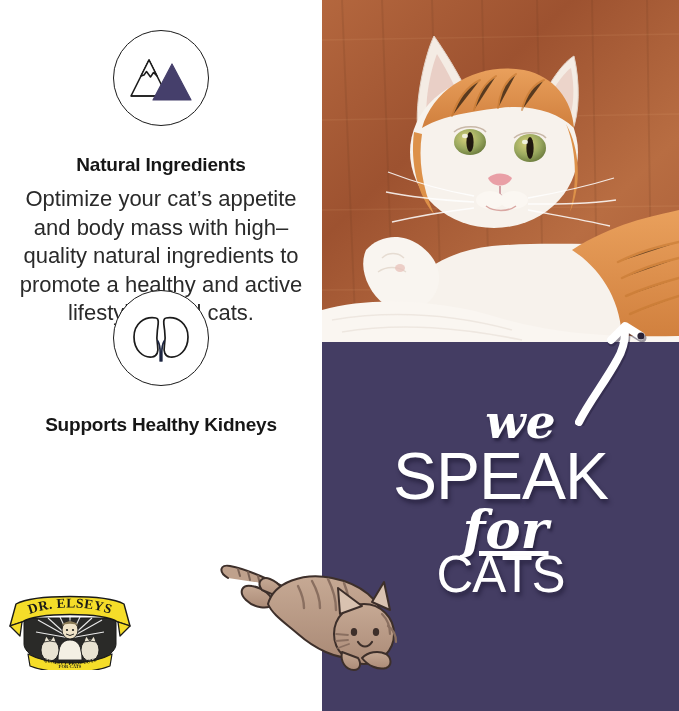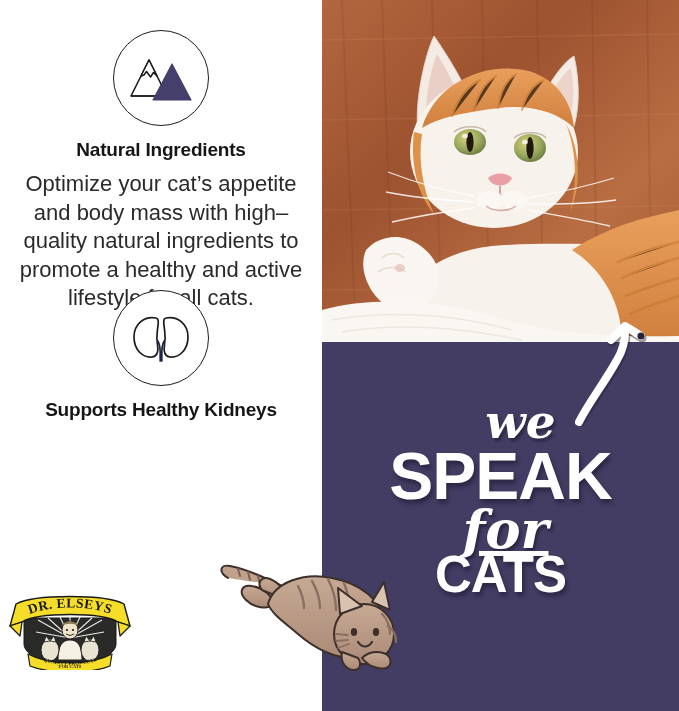--- a/index.html
+++ b/index.html
@@ -30,21 +30,21 @@
     display:flex;align-items:center;justify-content:center;
     box-sizing:border-box;
     background:#fff;
   }
   .feature-title{
     font-family:"Liberation Sans", sans-serif;
     font-weight:bold;
     font-size:19px;
     color:#161616;
     letter-spacing:-0.2px;
-    margin-top:13px;
+    margin-top:28px;
   }
   .feature-body{
     font-family:Liberation Sans, sans-serif;
     font-size:22px;
     line-height:1.30;
     color:#2a2a2a;
     margin-top:9px;
     padding:0 10px;
   }
 
@@ -83,21 +83,21 @@
   .hl-script{
     font-family:"DejaVu Serif", serif;
     font-style:italic;
     font-weight:bold;
     color:#ffffff;
     text-shadow:2px 3px 3px rgba(20,16,40,0.55);
     line-height:1;
   }
   .hl-bold{
     font-family:"Liberation Sans", sans-serif;
-    font-weight:bold;
+    font-weight:normal;
     color:#ffffff;
     text-shadow:2px 4px 4px rgba(20,16,40,0.5);
     line-height:1;
     letter-spacing:-1px;
   }
   .hl-we{position:absolute;left:0;right:0;top:56px;font-size:47px;padding-left:40px;}
   .hl-speak{position:absolute;left:0;right:0;top:101px;font-size:66px;}
   .hl-for{position:absolute;left:10px;right:0;top:161px;font-size:53px;text-decoration:underline;}
   .hl-cats{position:absolute;left:0;right:0;top:207px;font-size:51px;}
 

